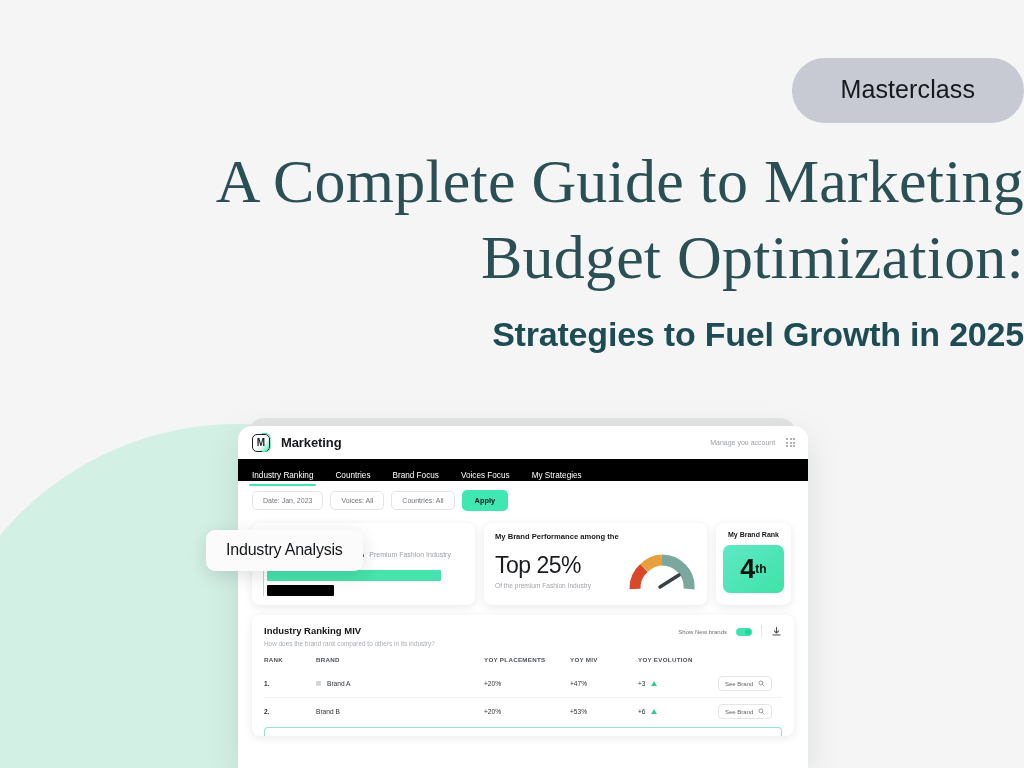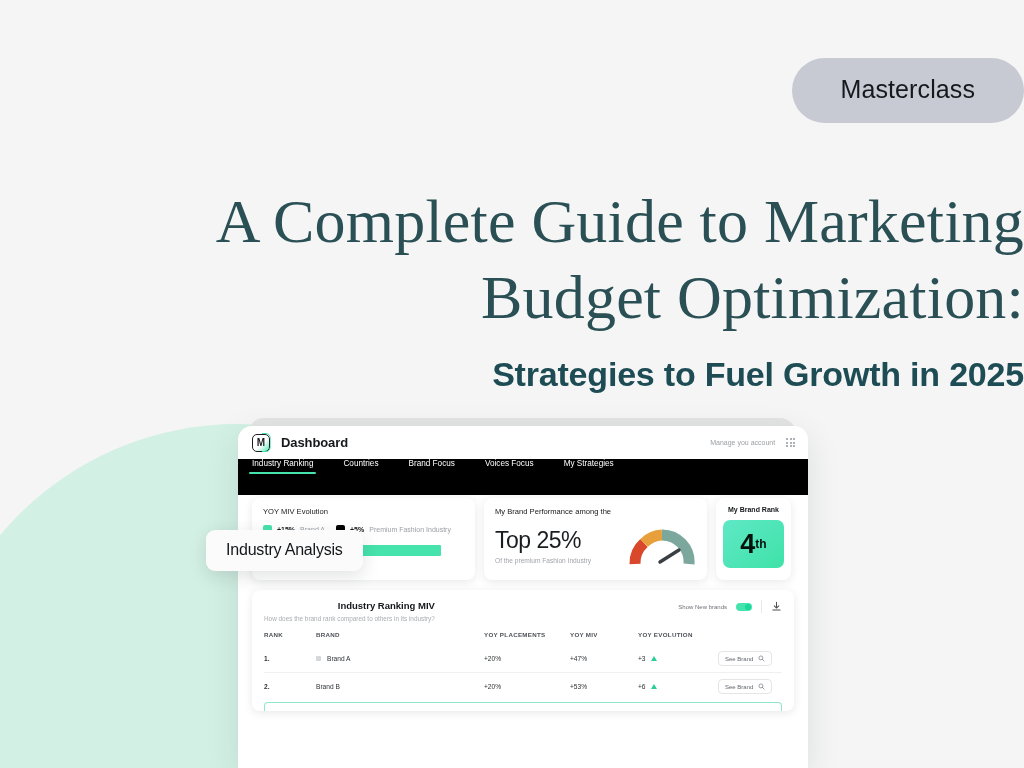--- a/index.html
+++ b/index.html
@@ -37,21 +37,21 @@
     display: inline-block;
     background: #c7cad3;
     color: #15181c;
     font-size: 25px;
     letter-spacing: .1px;
     padding: 17px 49px 19px;
     border-radius: 40px;
   }
 
   .hero-title {
-    margin-top: 60px;
+    margin-top: 20px;
     font-family: "Liberation Serif", "DejaVu Serif", serif;
     font-size: 62px;
     line-height: 76px;
     font-weight: 400;
     color: #2a5055;
     letter-spacing: .2px;
   }
 
   .hero-sub {
     margin-top: 20px;
@@ -120,25 +120,25 @@
     letter-spacing: -.1px;
   }
   .head-right { margin-left: auto; display: flex; align-items: center; gap: 11px; }
   .acct-txt { font-size: 7px; color: #9b9ea3; }
   .grid-icon { display: grid; grid-template-columns: repeat(3,2px); gap: 1.4px; }
   .grid-icon i { width: 2px; height: 2px; background: #adb1b6; display: block; }
 
   
   .dash-nav {
     background: #000000;
-    height: 36px;
+    height: 22px;
     display: flex;
-    align-items: flex-start;
+    align-items: flex-end;
     padding-left: 14px;
-    gap: 30px;
+    gap: 22px;
     position: relative;
   }
   .nav-item {
     font-size: 8.2px;
     color: #ffffff;
     white-space: nowrap;
     position: relative;
     padding-bottom: 1px;
   }
   .nav-item.active::after {
@@ -201,21 +201,21 @@
   .card {
     background: #fff;
     border-radius: 8px;
     box-shadow: 0 2px 9px rgba(25,35,45,.10);
     padding: 9px 11px;
   }
   .card-evo { width: 223px; }
   .card-perf { width: 223px; position: relative; }
   .card-rank { width: 75px; text-align: center; padding: 8px 7px; }
 
-  .card-title { font-size: 7.6px; font-weight: 400; color: #15181b; }
+  .card-title { font-size: 7.6px; font-weight: 700; color: #15181b; }
 
   .legend { display: flex; align-items: center; gap: 11px; margin-top: 9px; }
   .lg { display: flex; align-items: center; gap: 5px; }
   .sw { width: 9px; height: 9px; border-radius: 2px; flex: none; }
   .sw.green { background: #46e3ac; }
   .sw.black { background: #000; }
   .lg-pct { font-size: 7px; font-weight: 700; color: #15181b; }
   .lg-name { font-size: 7px; color: #9ca0a5; }
 
   .bars { margin-top: 11px; padding-left: 3px; border-left: 1.6px solid #c9ccd0; }
@@ -246,21 +246,21 @@
 
   
   .table-card {
     margin: 10px 14px 0;
     background: #fff;
     border-radius: 8px;
     box-shadow: 0 2px 9px rgba(25,35,45,.10);
     padding: 10px 12px 0;
   }
   .tbl-head { display: flex; align-items: flex-start; }
-  .tbl-title { font-size: 9.5px; font-weight: 700; color: #14171a; text-align: right; }
+  .tbl-title { font-size: 9.5px; font-weight: 700; color: #14171a; }
   .tbl-desc { font-size: 6.4px; color: #a9adb2; margin-top: 4px; }
   .tbl-tools { margin-left: auto; display: flex; align-items: center; gap: 9px; }
   .toggle-lbl { font-size: 6px; color: #6d7176; }
   .toggle {
     width: 16px; height: 8px; border-radius: 6px;
     background: #46e3ac; position: relative;
   }
   .toggle::after {
     content: ""; position: absolute; right: 1px; top: 1px;
     width: 6px; height: 6px; border-radius: 50%; background: #19d99a;
@@ -305,21 +305,21 @@
 </div>
 
 <div class="dash-shadow"></div>
 
 <div class="dash">
 
   <div class="dash-head">
     <span class="logo-box">
       <span class="logo-glyph">M</span>
     </span>
-    <span class="logo-word">Dashboard</span>
+    <span class="logo-word">Marketing</span>
     <span class="head-right">
       <span class="acct-txt">Manage you account</span>
       <span class="grid-icon">
         <i></i>
           <i></i>
           <i></i>
           <i></i>
           <i></i>
           <i></i>
           <i></i>
@@ -330,20 +330,26 @@
   </div>
 
   <div class="dash-nav">
     <span class="nav-item active">Industry Ranking</span>
     <span class="nav-item">Countries</span>
     <span class="nav-item">Brand Focus</span>
     <span class="nav-item">Voices Focus</span>
     <span class="nav-item">My Strategies</span>
   </div>
 
+  <div class="filters">
+    <span class="chip">Date: Jan, 2023</span>
+    <span class="chip">Voices: All</span>
+    <span class="chip">Countries: All</span>
+    <button class="apply-btn">Apply</button>
+  </div>
 
   <div class="cards">
 
     <div class="card card-evo">
       <div class="card-title">YOY MIV Evolution</div>
       <div class="legend">
         <span class="lg">
           <span class="sw green"></span>
           <span class="lg-pct">+15%</span>
           <span class="lg-name">Brand A</span>

